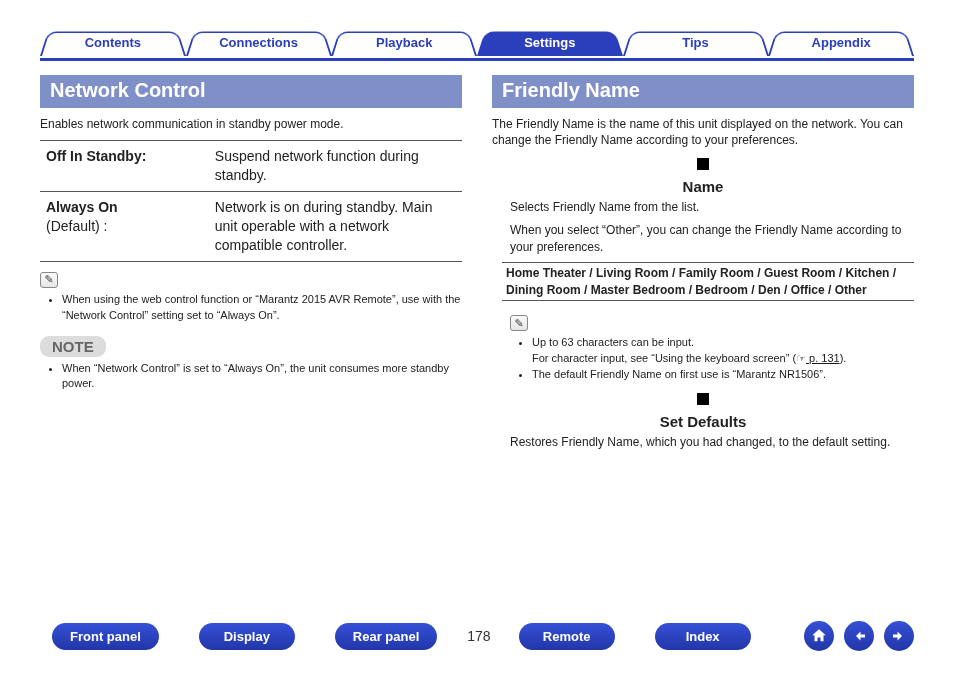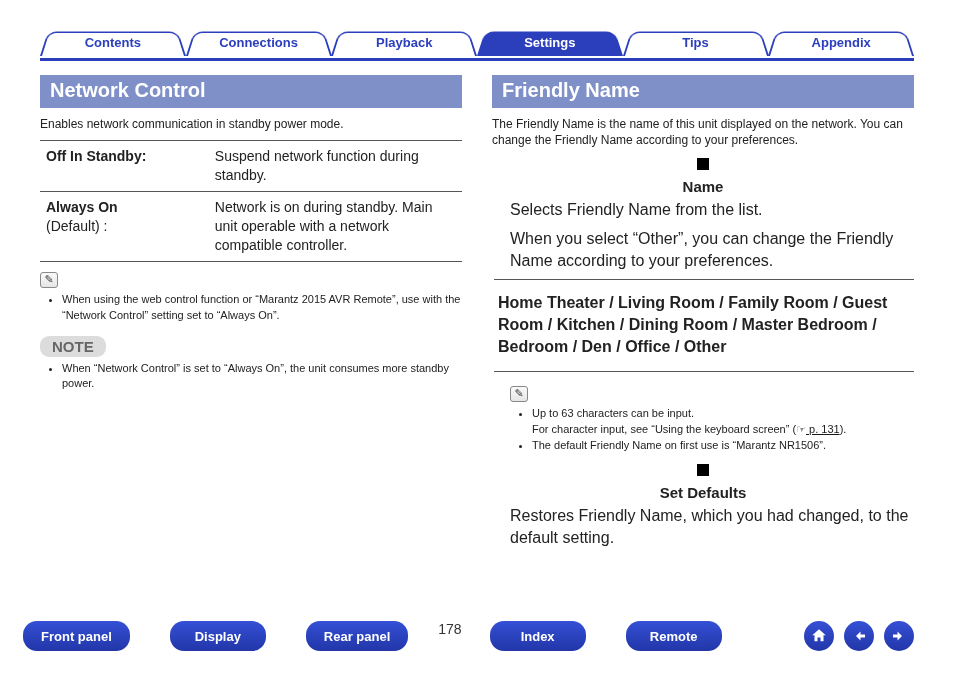--- a/index.html
+++ b/index.html
@@ -21,24 +21,24 @@
   table.opts { width: 100%; border-collapse: collapse; font-size: 14px; }
   table.opts td { border-top: 1px solid #555; border-bottom: 1px solid #555; padding: 6px 6px; vertical-align: top; line-height: 1.35; }
   table.opts td.k { width: 40%; font-weight: bold; }
   .k .sub { font-weight: normal; text-align: center; }
   .pencil { display: inline-flex; align-items: center; justify-content: center; width: 18px; height: 16px; border: 1px solid #888; border-radius: 3px; background: linear-gradient(#fafafa,#e6e6e6); font-size: 11px; color: #444; margin: 10px 0 2px 0; }
   ul.bul { list-style: disc; margin: 2px 0 0 22px; font-size: 11px; line-height: 1.45; }
   ul.bul .link { color: #1a1a1a; text-decoration: underline; }
   .note { display: inline-block; background: #dcdcdc; color: #666; font-size: 15px; font-weight: bold; padding: 2px 12px; border-radius: 9px; margin: 12px 0 2px 0; }
   .sub-h { display: flex; align-items: center; gap: 8px; font-size: 15px; font-weight: bold; margin: 10px 0 4px 0; flex-direction: column; }
   .sq { width: 12px; height: 12px; background: #000; display: inline-block; }
-  .body { font-size: 16px; line-height: 1.4; margin: 0 0 6px 18px; }
-  .options-box { border-top: 1px solid #555; border-bottom: 1px solid #555; padding: 12px 4px; font-size: 16px; font-weight: bold; line-height: 1.4; margin: 4px 0 4px 2px; }
+  .body { font-size: 12px; line-height: 1.4; margin: 0 0 6px 18px; }
+  .options-box { border-top: 1px solid #555; border-bottom: 1px solid #555; padding: 2px 4px; font-size: 12px; font-weight: bold; line-height: 1.4; margin: 4px 0 4px 10px; }
   
-  .bottom { position: absolute; left: 23px; right: 40px; bottom: 22px; display: flex; }
+  .bottom { position: absolute; left: 52px; right: 40px; bottom: 22px; display: flex; align-items: center; }
   .pill { background: linear-gradient(#3550d6, #2236a8); color: #fff; font-weight: bold; font-size: 13px; padding: 6px 18px; border-radius: 14px; border: none; text-align: center; min-width: 96px; }
   .bottom .pill + .pill { margin-left: 40px; }
   .pg { font-size: 14px; color: #333; margin: 0 28px 0 30px; }
   .spacer { flex: 1; }
   .circle { width: 30px; height: 30px; border-radius: 50%; background: linear-gradient(#3550d6,#2236a8); color: #fff; display: inline-flex; align-items: center; justify-content: center; margin-left: 10px; }
   .circle svg { width: 18px; height: 18px; }
   .pencil + ul.bul, .note + ul.bul { margin-top: 2px; }
   .right .pencil { margin-left: 18px; }
 </style>
 </head>
@@ -133,22 +133,22 @@
       <div class="body">Restores Friendly Name, which you had changed, to the default setting.</div>
     </div>
   </div>
 </div>
 
 <div class="bottom">
   <button class="pill">Front panel</button>
   <button class="pill">Display</button>
   <button class="pill">Rear panel</button>
   <span class="pg">178</span>
+  <button class="pill">Remote</button>
   <button class="pill">Index</button>
-  <button class="pill">Remote</button>
   <span class="spacer"></span>
   <span class="circle">
     <svg viewBox="0 0 24 24">
         <path fill="#fff" d="M12 3l9 8h-3v8h-4v-5h-4v5H6v-8H3z"></path>
       </svg>
   </span>
   <span class="circle">
     <svg viewBox="0 0 24 24">
         <path fill="#fff" d="M14 6l-6 6 6 6v-4h6v-4h-6z"></path>
       </svg>

